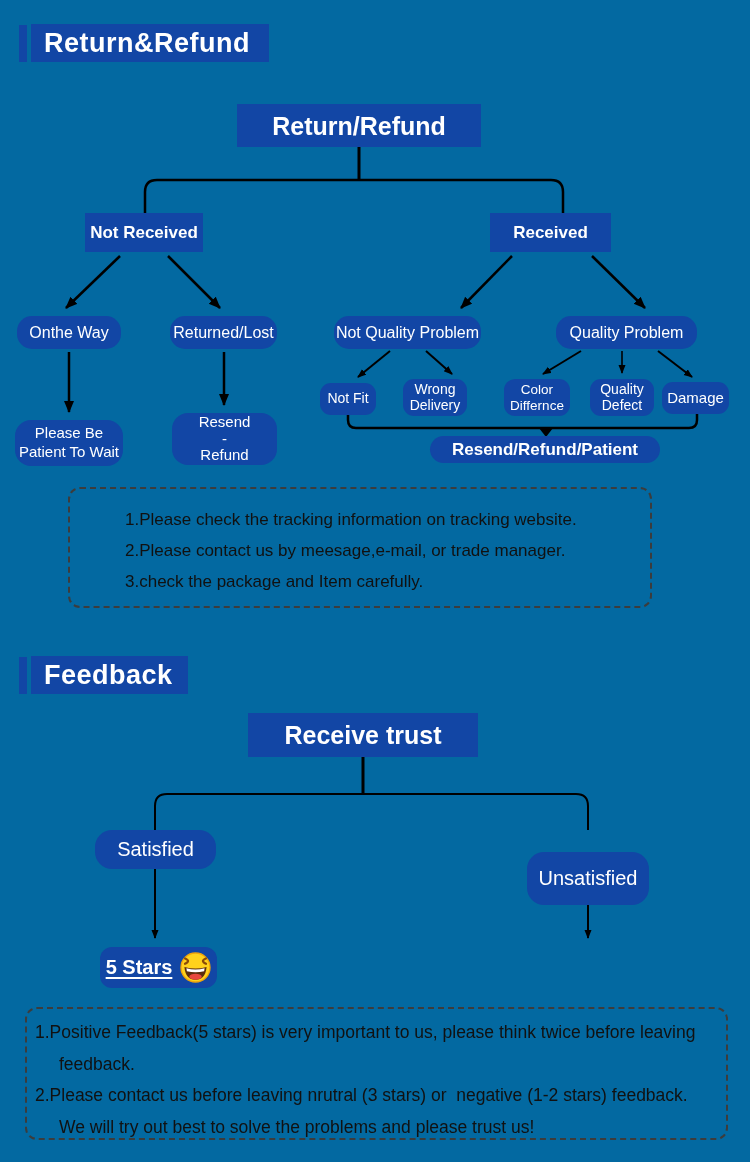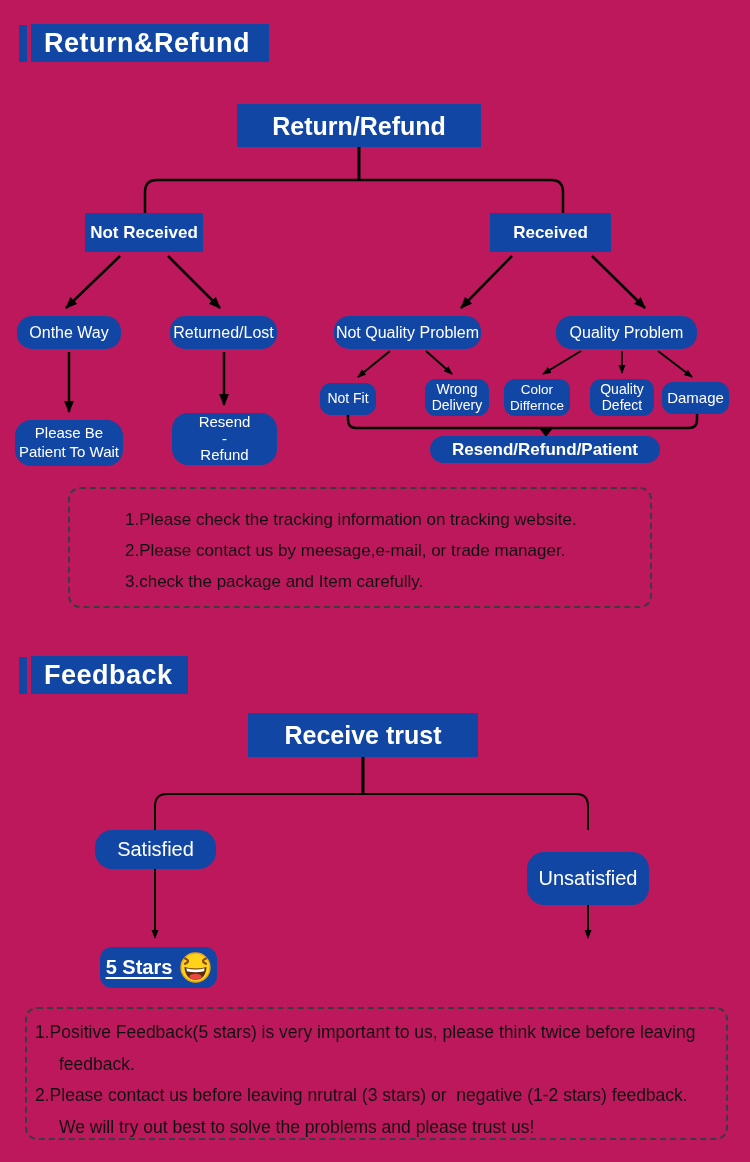--- a/index.html
+++ b/index.html
@@ -1,17 +1,17 @@
 <!DOCTYPE html>
 <html style="--accent-blue: #1246a5; --line-black: #000000; --text-on-blue: #ffffff; --note-text: #111111; --emoji-yellow: #ffd21c;"><head>
 <meta charset="utf-8">
 <style>
   html,body{margin:0;padding:0;background:#ffffff;}
   #stage{
-    position:relative;width:750px;height:1162px;background:#be185d;overflow:hidden;
+    position:relative;width:750px;height:1162px;background:#0369a1;overflow:hidden;
     font-family:"Liberation Sans",sans-serif;
   }
   #connectors{position:absolute;left:0;top:0;width:750px;height:1162px;}
   #connectors path.line{stroke:#000;fill:none;}
   #connectors path.head, #connectors polygon{fill:#000;stroke:none;}
   .node{
     position:absolute;background:var(--accent-blue,#1246a5);color:var(--text-on-blue,#fff);
     display:flex;align-items:center;justify-content:center;text-align:center;
     white-space:pre-line;line-height:1.12;
   }
@@ -86,21 +86,21 @@
   <div class="node rect bold" style="left:237px;top:104px;width:244px;height:43px;font-size:25px">Return/Refund</div>
   <div class="node rect bold" style="left:85px;top:213px;width:118px;height:39px;font-size:17px">Not Received</div>
   <div class="node rect bold" style="left:490px;top:213px;width:121px;height:39px;font-size:17px">Received</div>
 
   <div class="node round" style="left:17px;top:316px;width:104px;height:33px;font-size:16px;border-radius:15px">Onthe Way</div>
   <div class="node round" style="left:334px;top:316px;width:147px;height:33px;font-size:16px;border-radius:15px">Not Quality Problem</div>
   <div class="node round" style="left:170px;top:316px;width:107px;height:33px;font-size:16px;border-radius:15px">Returned/Lost</div>
   <div class="node round" style="left:556px;top:316px;width:141px;height:33px;font-size:16px;border-radius:15px">Quality Problem</div>
 
   <div class="node round" style="left:320px;top:383px;width:56px;height:32px;font-size:14px;border-radius:11px">Not Fit</div>
-  <div class="node round" style="left:425px;top:379px;width:64px;height:37px;font-size:14px;border-radius:11px">Wrong
+  <div class="node round" style="left:403px;top:379px;width:64px;height:37px;font-size:14px;border-radius:11px">Wrong
 Delivery</div>
   <div class="node round" style="left:504px;top:379px;width:66px;height:37px;font-size:13.5px;border-radius:11px">Color
 Differnce</div>
   <div class="node round" style="left:590px;top:379px;width:64px;height:37px;font-size:14px;border-radius:11px">Quality
 Defect</div>
   <div class="node round" style="left:662px;top:382px;width:67px;height:32px;font-size:15px;border-radius:11px">Damage</div>
 
   <div class="node round" style="left:15px;top:420px;width:108px;height:46px;font-size:15px;border-radius:16px;line-height:1.25">Please Be
 Patient To Wait</div>
   <div class="node round" style="left:172px;top:413px;width:105px;height:52px;font-size:15px;border-radius:16px;line-height:1.1">Resend

